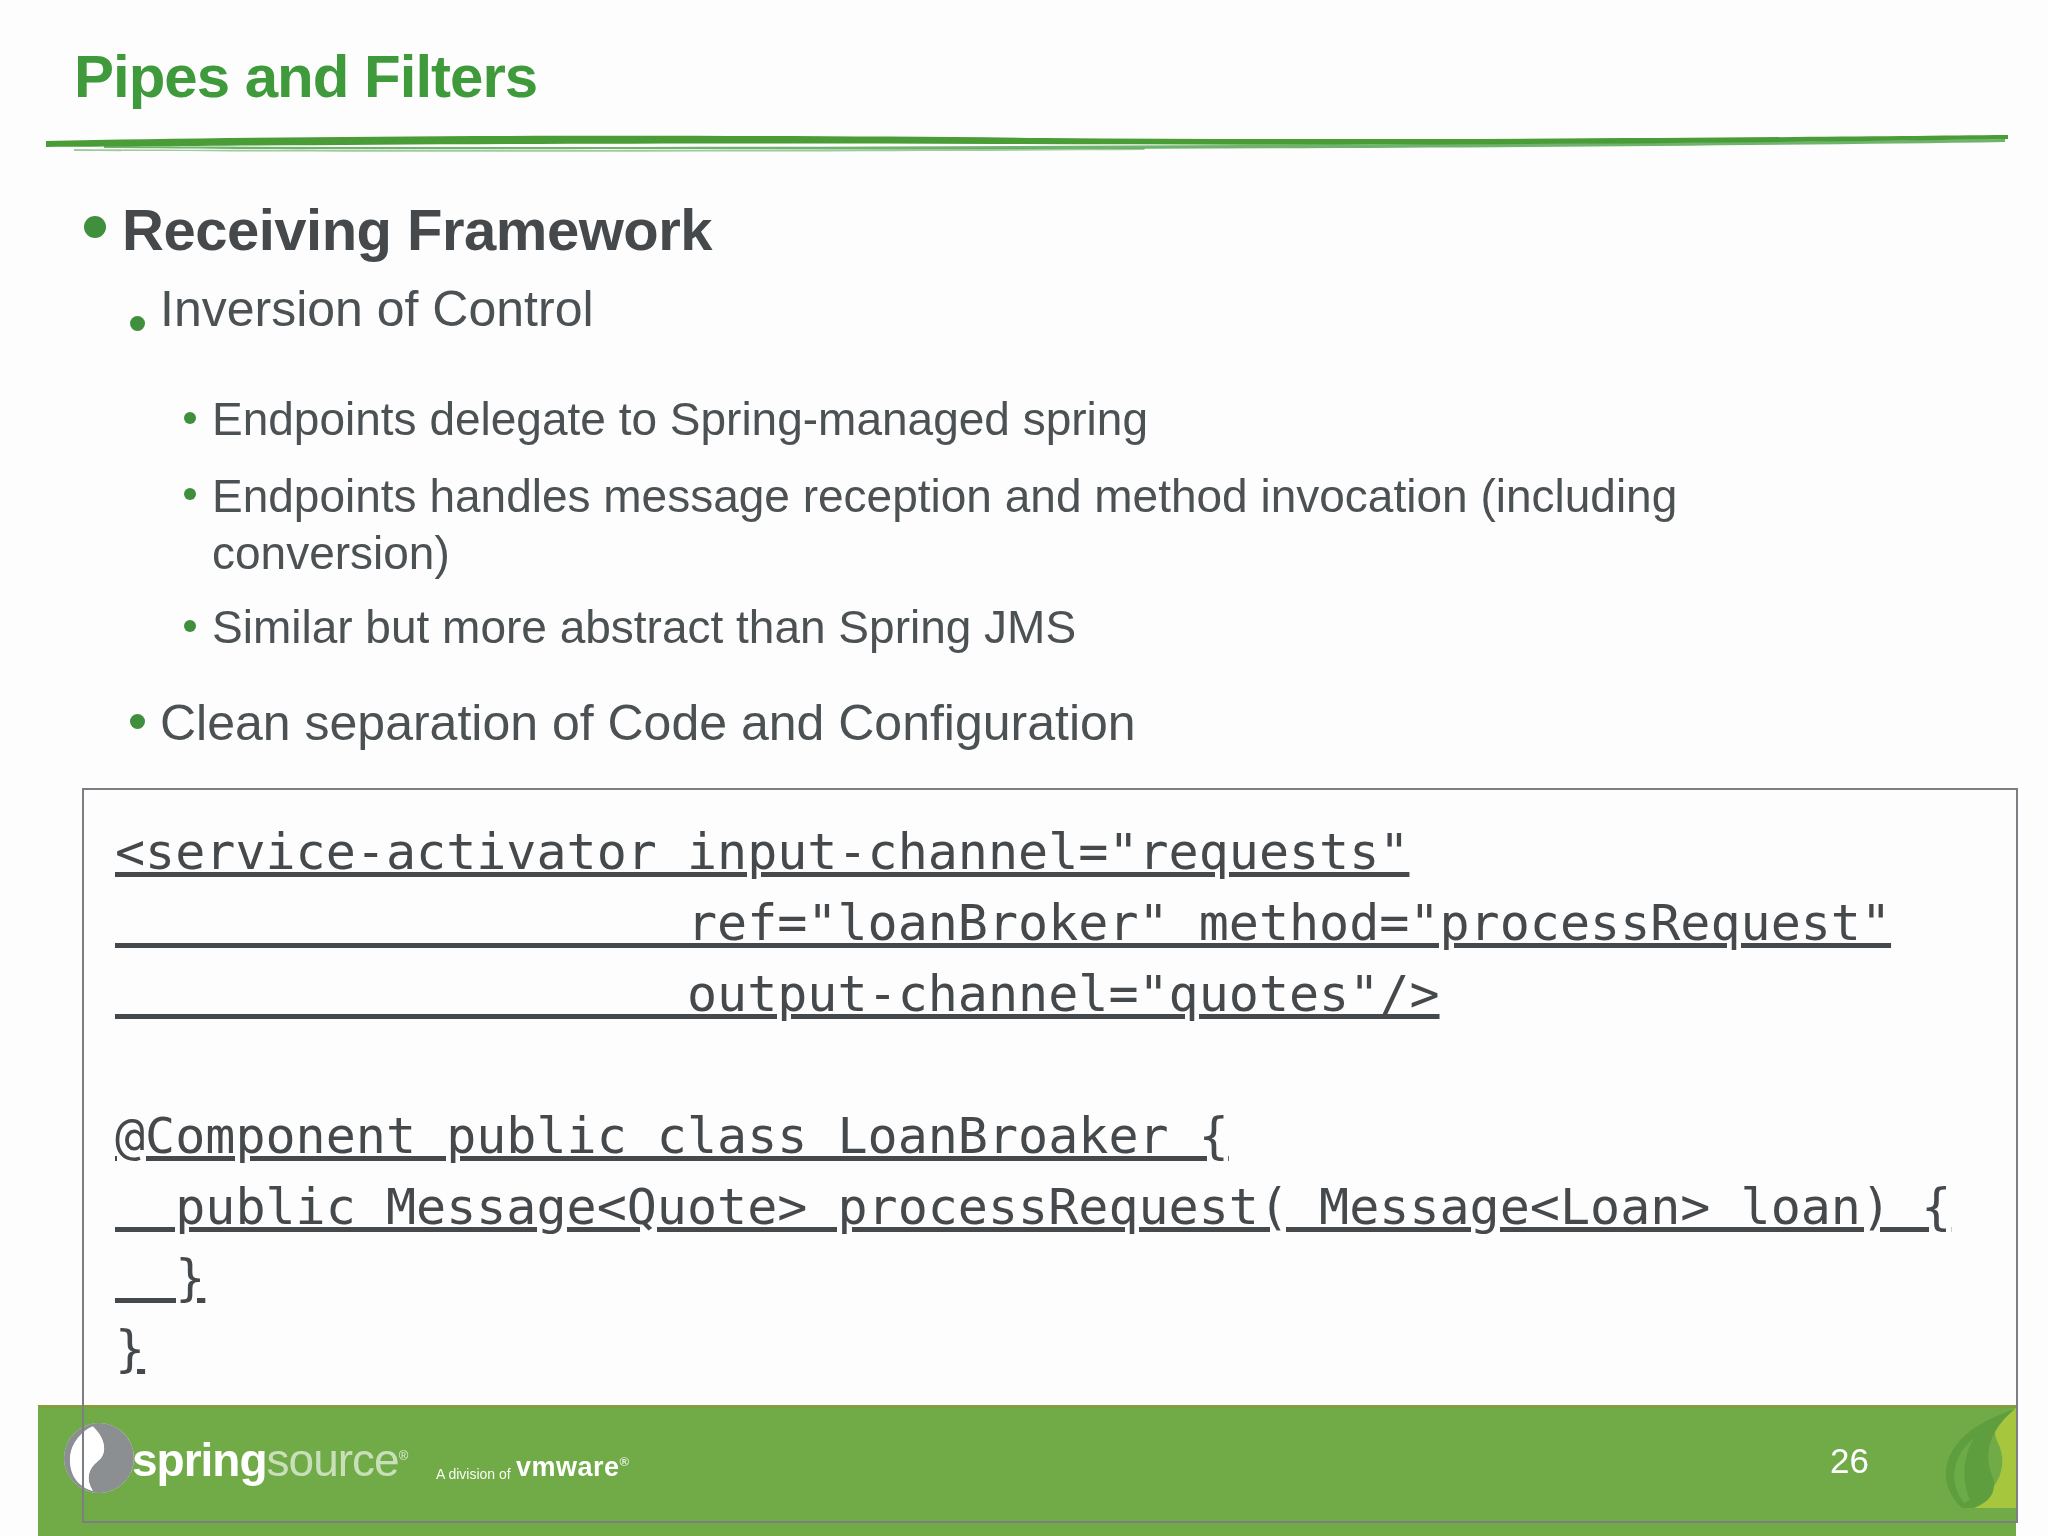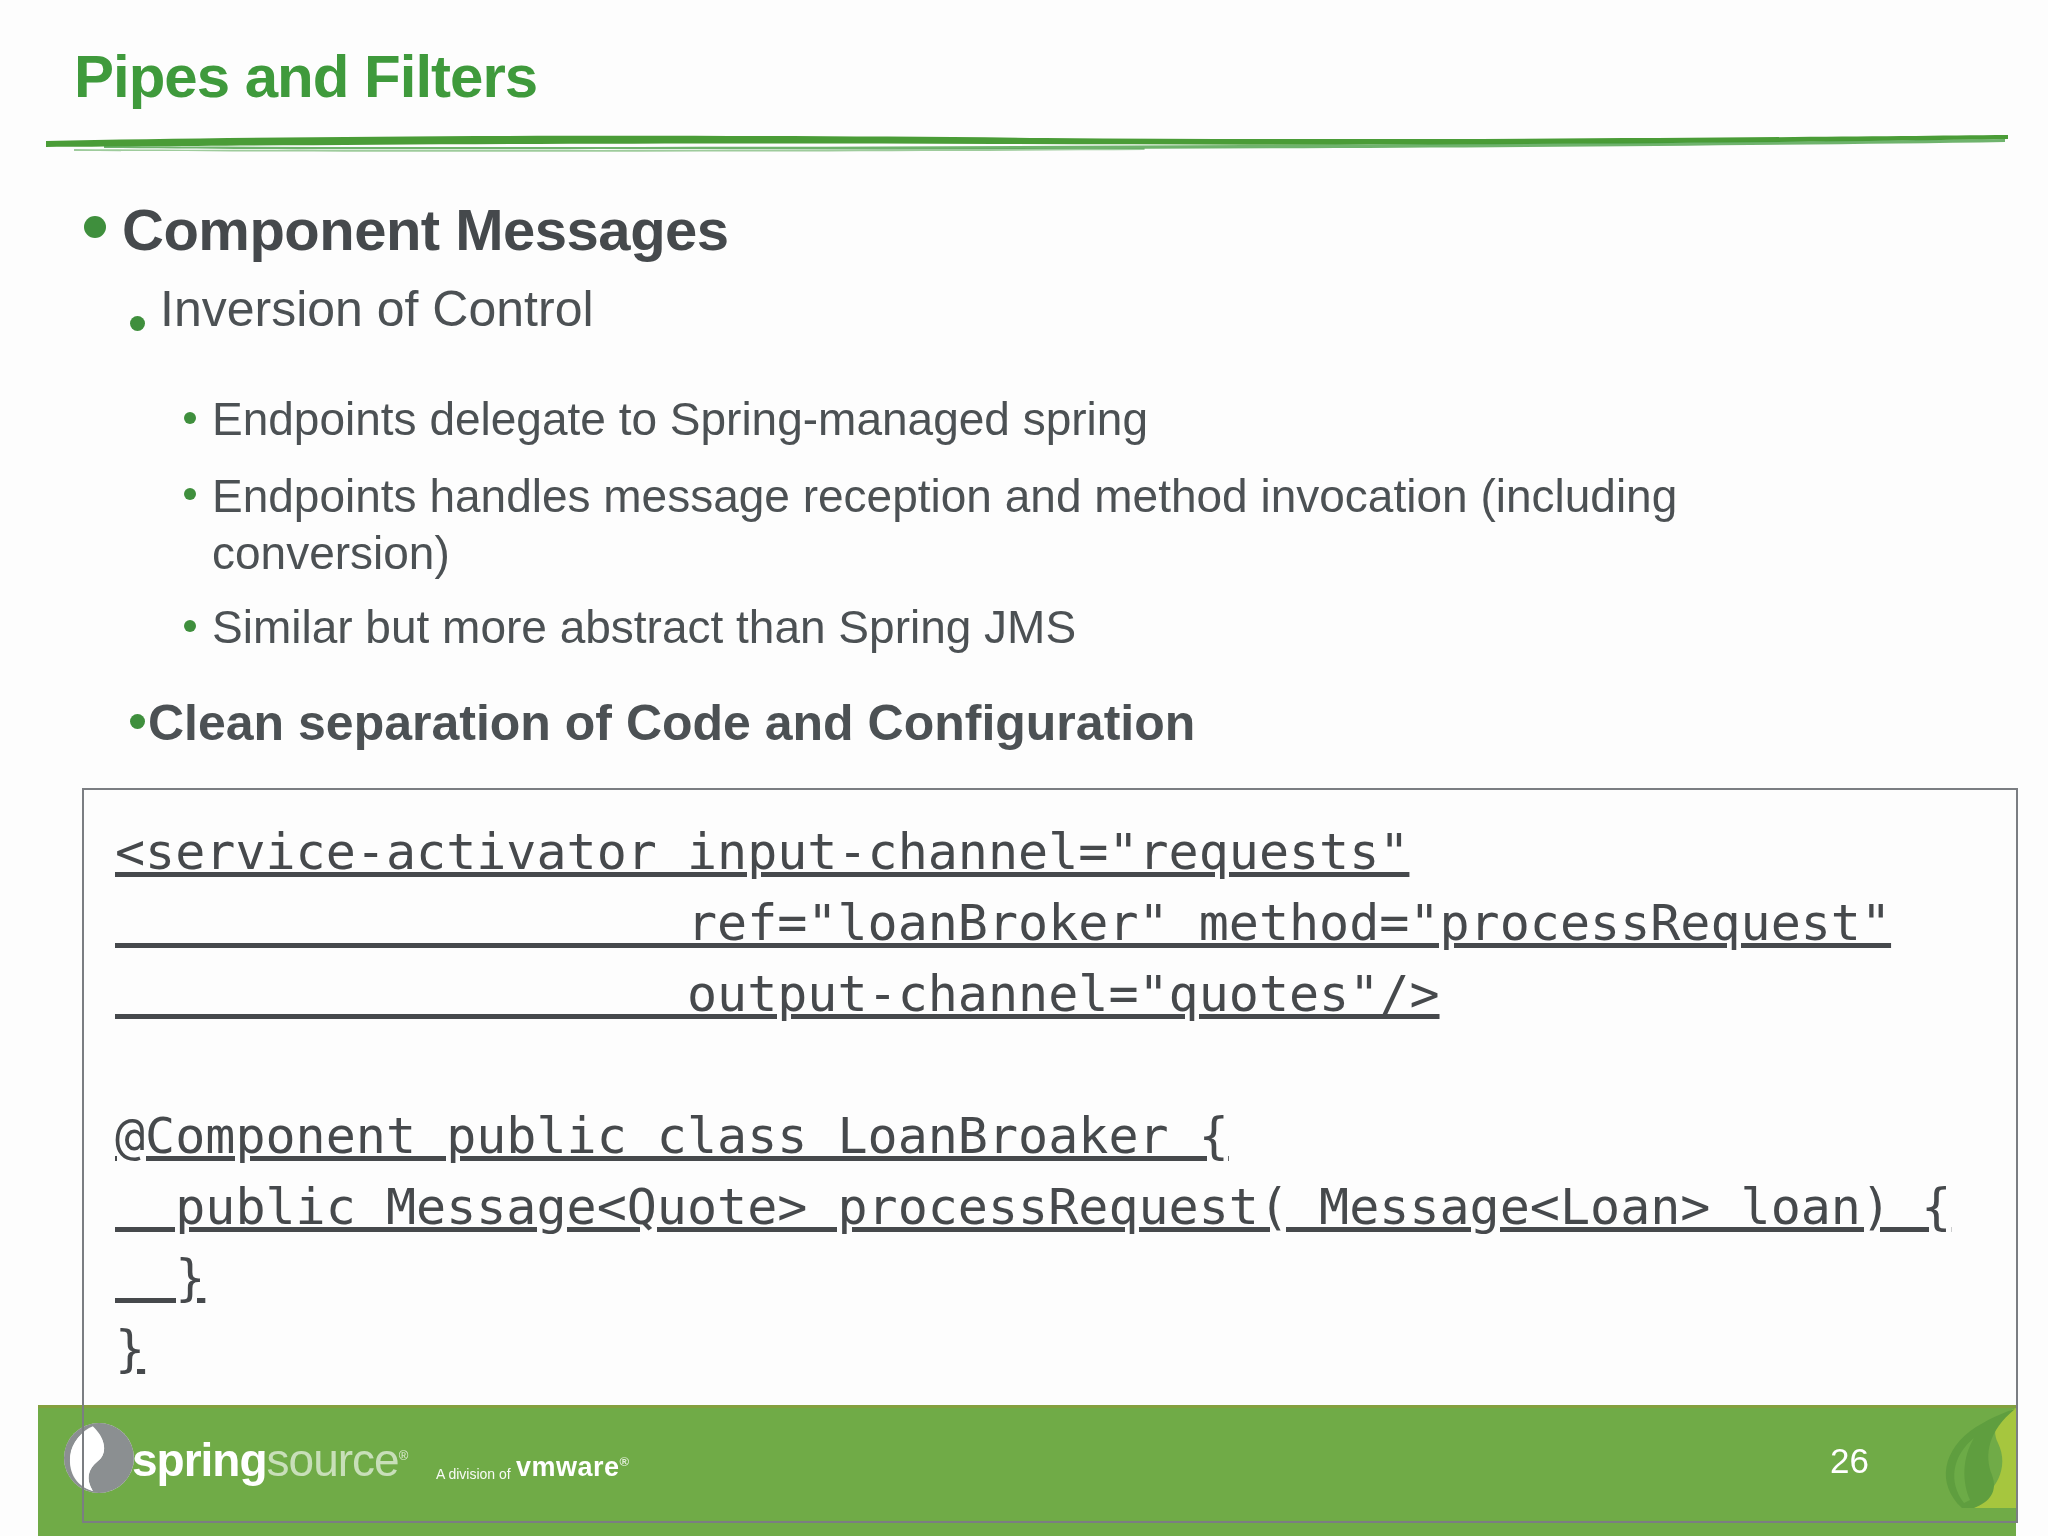--- a/index.html
+++ b/index.html
@@ -18,21 +18,21 @@
   .dot{border-radius:50%;background:var(--bullet-green,#3f8f3d);}
   .dot-l1{left:84px;top:216px;width:22px;height:22px;}
   .dot-l2a{left:130px;top:316px;width:15px;height:15px;}
   .dot-l2b{left:130px;top:714px;width:15px;height:15px;}
   .dot-l3a{left:184px;top:412px;width:12px;height:12px;}
   .dot-l3b{left:184px;top:488px;width:12px;height:12px;}
   .dot-l3c{left:184px;top:620px;width:12px;height:12px;}
   .b-l1{left:122px;top:196px;font-size:58px;font-weight:700;color:var(--heading-text,#45494c);letter-spacing:-0.5px;}
   .b-l2{font-size:50px;color:var(--body-text,#4c5154);}
   .b-l2a{left:160px;top:280px;}
-  .b-l2b{left:148px;top:694px;font-weight:bold;}
+  .b-l2b{left:160px;top:694px;}
   .b-l3{font-size:46px;color:var(--body-text,#4c5154);}
   .b-l3a{left:212px;top:392px;}
   .b-l3b{left:212px;top:468px;width:1700px;line-height:57px;}
   .b-l3c{left:212px;top:600px;}
   
   .codebox{
     left:82px;top:788px;width:1936px;height:735px;
     border:2px solid var(--box-border,#7b7e82);background:transparent;z-index:5;
     box-sizing:border-box;
   }
@@ -67,21 +67,21 @@
 
   <div class="abs title">Pipes and Filters</div>
 
   <svg class="abs brush" viewBox="0 0 1965 24" preserveAspectRatio="none" aria-hidden="true">
     <path fill="#4a9c37" d="M2,11 C250,6 600,4 1000,8 C1400,11 1750,7 1963,5 L1963,9 C1700,13 1350,16 950,14 C550,12 200,16 2,17 Z"></path>
     <path fill="#3f9a3c" opacity="0.75" d="M60,16 C400,18 800,17 1200,15 C1500,14 1800,11 1960,9 L1960,12 C1700,16 1300,19 900,19 C500,19 250,20 60,18 Z"></path>
     <path fill="#3f9a3c" opacity="0.5" d="M30,19 C300,21 700,20 1100,18 L1100,20 C760,22 340,22 30,21 Z"></path>
   </svg>
 
   <div class="abs dot dot-l1"></div>
-  <div class="abs b-l1">Component Messages</div>
+  <div class="abs b-l1">Receiving Framework</div>
 
   <div class="abs dot dot-l2a"></div>
   <div class="abs b-l2 b-l2a">Inversion of Control</div>
 
   <div class="abs dot dot-l3a"></div>
   <div class="abs b-l3 b-l3a">Endpoints delegate to Spring-managed spring</div>
 
   <div class="abs dot dot-l3b"></div>
   <div class="abs b-l3 b-l3b">Endpoints handles message reception and method invocation (including conversion)</div>
 

